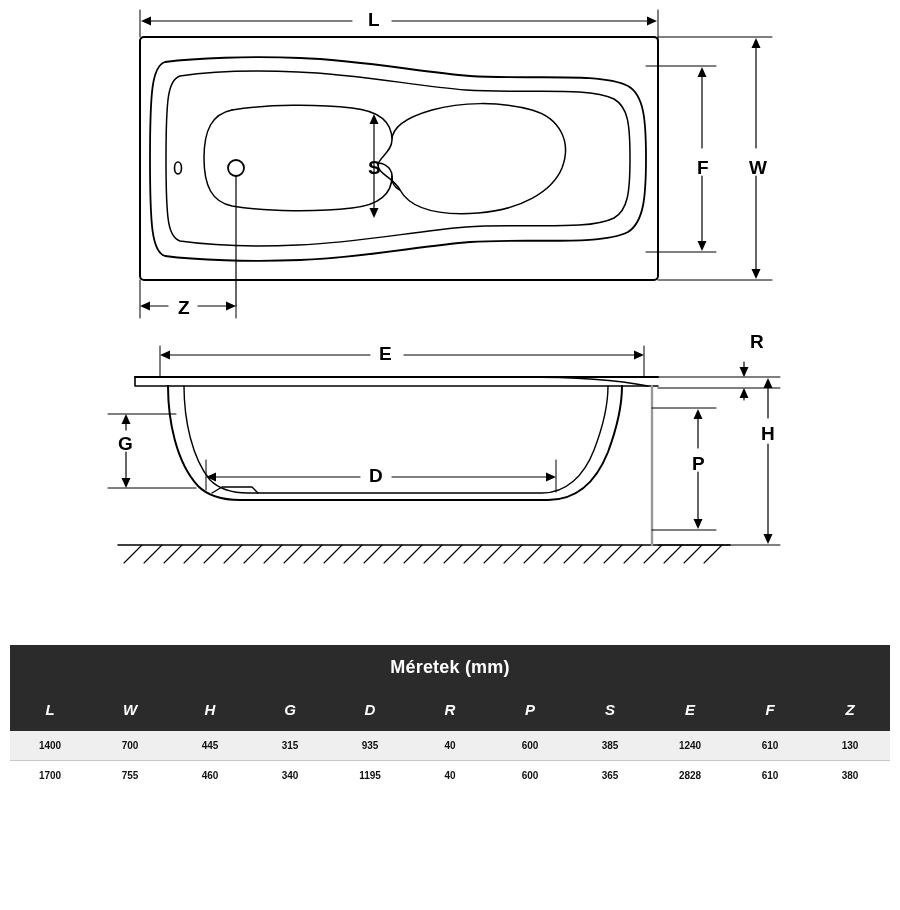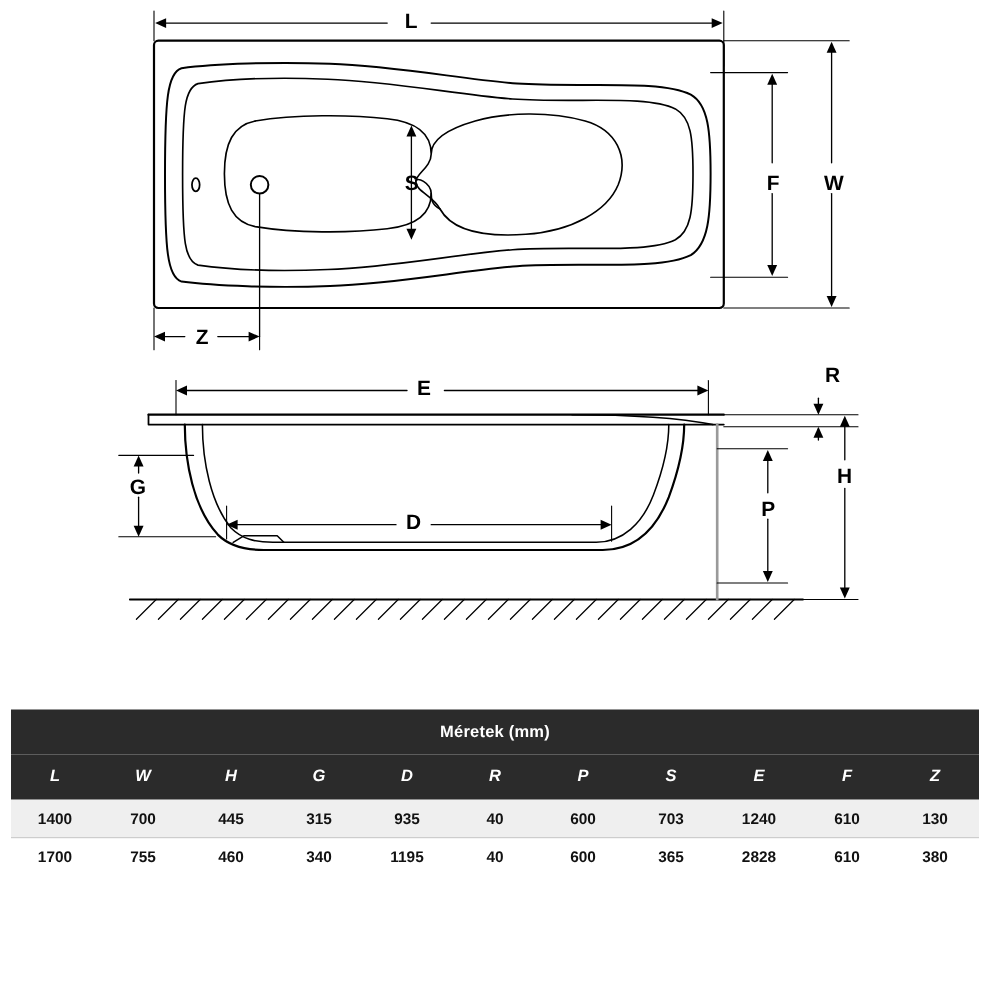--- a/index.html
+++ b/index.html
@@ -43,36 +43,36 @@
   }
   table.dims {
     border-collapse: collapse;
     width: 880px;
     table-layout: fixed;
   }
   table.dims caption {
     caption-side: top;
     background: #2b2b2b;
     color: #fff;
-    font-size: 15px;
+    font-size: 18px;
     font-weight: 700;
     padding: 12px 0 12px 0;
     letter-spacing: .2px;
   }
   table.dims thead th {
     background: #2b2b2b;
     color: #fff;
     font-size: 15px;
     font-weight: 700;
     padding: 11px 0 13px 0;
     text-align: center;
     font-style: italic;
   }
   table.dims tbody td {
-    font-size: 14px;
+    font-size: 10px;
     font-weight: 700;
     text-align: center;
     padding: 9px 0;
     border-bottom: 1px solid #c9c9c9;
     color: #111;
   }
   table.dims tbody tr:nth-child(odd) td { background: #efefef; }
   table.dims tbody tr:nth-child(even) td { background: #ffffff; }
   table.dims tbody tr:last-child td { border-bottom: none; }
 </style>
@@ -299,21 +299,21 @@
       </thead>
       <tbody>
         <tr>
           <td>1400</td>
           <td>700</td>
           <td>445</td>
           <td>315</td>
           <td>935</td>
           <td>40</td>
           <td>600</td>
-          <td>703</td>
+          <td>385</td>
           <td>1240</td>
           <td>610</td>
           <td>130</td>
         </tr>
         <tr>
           <td>1700</td>
           <td>755</td>
           <td>460</td>
           <td>340</td>
           <td>1195</td>

